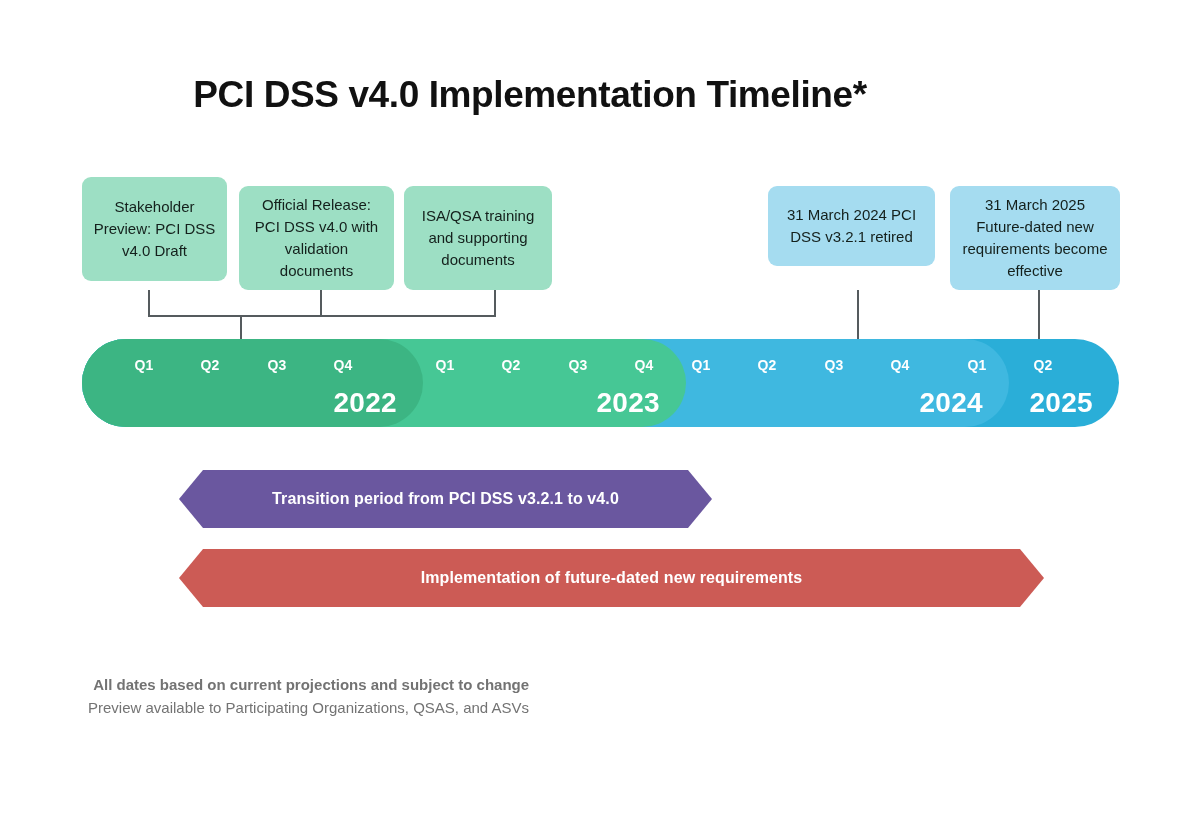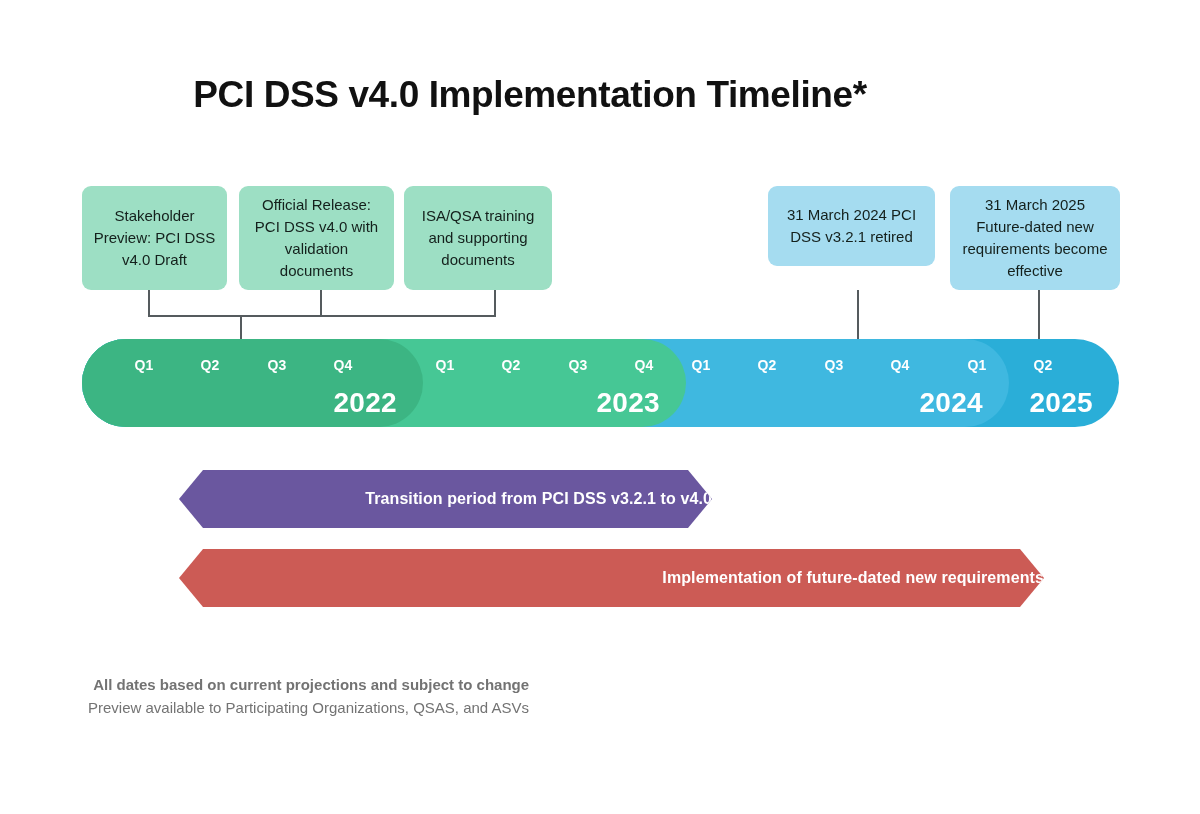--- a/index.html
+++ b/index.html
@@ -92,21 +92,21 @@
     margin-left: -20px;
     letter-spacing: 0.2px;
   }
 
   
   .banner {
     position: absolute;
     height: 58px;
     display: flex;
     align-items: center;
-    justify-content: flex-end;
+    justify-content: center;
     color: #ffffff;
     font-size: 16px;
     font-weight: bold;
     letter-spacing: 0.1px;
   }
 
   
   #footnotes {
     position: absolute;
     left: 88px;
@@ -125,21 +125,21 @@
     line-height: 23px;
   }
 </style>
 </head>
 <body>
 
 <div id="page">
 
   <div id="title">PCI DSS v4.0 Implementation Timeline*</div>
 
-  <div class="callout green" style="left:82px; top:186px; width:145px; height:104px;">
+  <div class="callout green" style="left:82px; top:177px; width:145px; height:104px;">
     <span>Stakeholder Preview: PCI DSS v4.0 Draft</span>
   </div>
   <div class="callout green" style="left:239px; top:186px; width:155px; height:104px;">
     <span>Official Release: PCI DSS v4.0 with validation documents</span>
   </div>
   <div class="callout green" style="left:404px; top:186px; width:148px; height:104px;justify-content:flex-end;">
     <span>ISA/QSA training and supporting documents</span>
   </div>
   <div class="callout blue" style="left:768px; top:186px; width:167px; height:80px;text-align:center;">
     <span>31 March 2024 PCI DSS v3.2.1 retired</span>

